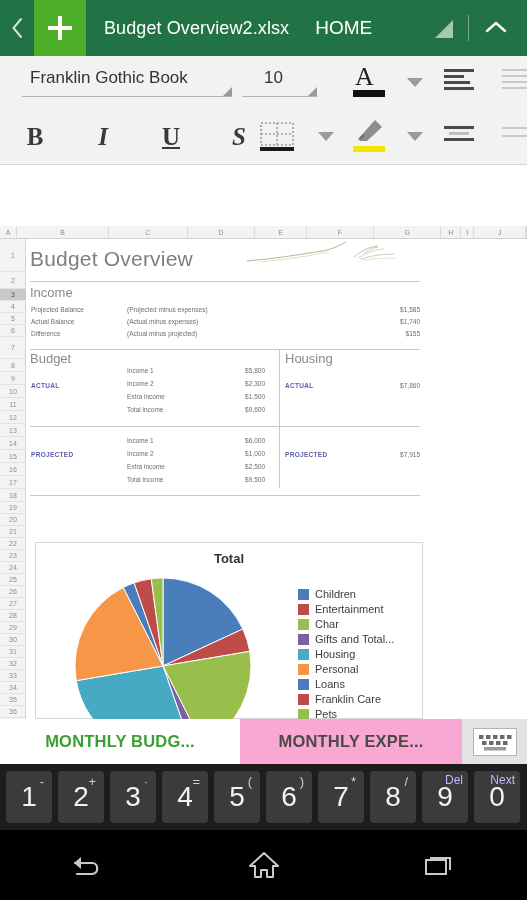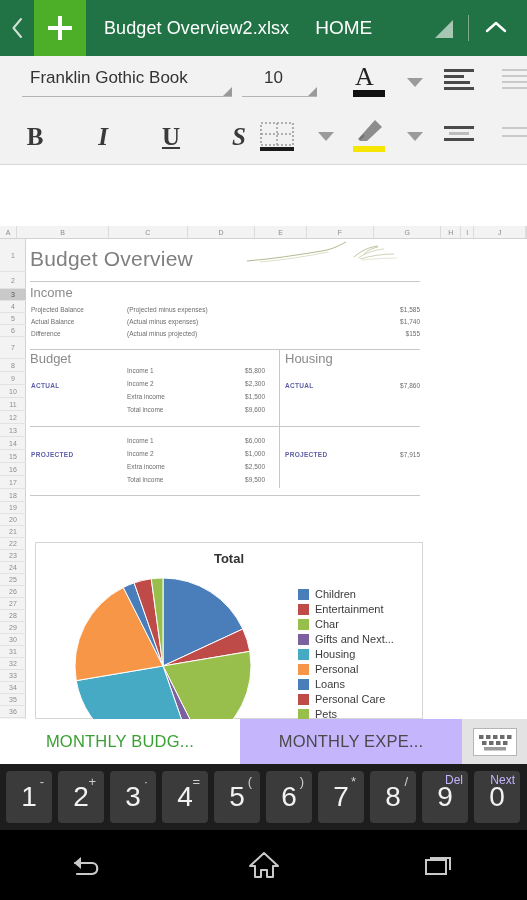--- a/index.html
+++ b/index.html
@@ -139,24 +139,24 @@
   .pie-svg { position: absolute; left: 32px; top: 28px; }
   .legend { position: absolute; left: 262px; top: 42px; }
   .leg-item { display: flex; align-items: flex-end; height: 15px; }
   .leg-sw { width: 11px; height: 11px; margin-right: 6px; flex: 0 0 11px; }
   .leg-tx { font-size: 11px; color: #3b3b3b; white-space: nowrap; }
 
   
   .tabbar { position: absolute; top: 719px; left: 0; width: 527px; height: 45px; background: #e3e3e3; display: flex; }
   .sheettab {
     height: 45px; display: flex; align-items: center; justify-content: center;
-    font-size: 16.5px; font-weight: normal; letter-spacing: .2px;
+    font-size: 16.5px; font-weight: bold; letter-spacing: .2px;
   }
   .sheettab.active { background: #ffffff; color: #3aa033; width: 240px; }
-  .sheettab.inactive { background: #c4b5fd; color: #4a4a4a; width: 222px; }
+  .sheettab.inactive { background: #f9a8d4; color: #4a4a4a; width: 222px; }
   .kbd-btn { width: 65px; height: 45px; display: flex; align-items: center; justify-content: center; }
   .kbd-ico { width: 44px; height: 28px; background: #fff; border: 1px solid #b5b5b5; position: relative; }
 
   
   .keyboard { position: absolute; top: 764px; left: 0; width: 527px; height: 66px; background: #1d1d1d; display: flex; align-items: center; }
   .key {
     position: relative; width: 46px; height: 52px; margin-left: 6px; background: #3b3b3b;
     border-radius: 4px; display: flex; align-items: center; justify-content: center;
   }
   .key .num { font-size: 28px; color: #f2f2f2; font-weight: 300; line-height: 1; }
@@ -420,37 +420,37 @@
             <div class="leg-item">
               <span class="leg-sw" style="background: rgb(190, 75, 72);"></span>
               <span class="leg-tx">Entertainment</span>
             </div>
             <div class="leg-item">
               <span class="leg-sw" style="background: rgb(152, 191, 76);"></span>
               <span class="leg-tx">Char</span>
             </div>
             <div class="leg-item">
               <span class="leg-sw" style="background: rgb(125, 96, 160);"></span>
-              <span class="leg-tx">Gifts and Next...</span>
+              <span class="leg-tx">Gifts and Total...</span>
             </div>
             <div class="leg-item">
               <span class="leg-sw" style="background: rgb(70, 170, 197);"></span>
               <span class="leg-tx">Housing</span>
             </div>
             <div class="leg-item">
               <span class="leg-sw" style="background: rgb(247, 150, 70);"></span>
               <span class="leg-tx">Personal</span>
             </div>
             <div class="leg-item">
               <span class="leg-sw" style="background: rgb(74, 126, 187);"></span>
               <span class="leg-tx">Loans</span>
             </div>
             <div class="leg-item">
               <span class="leg-sw" style="background: rgb(190, 75, 72);"></span>
-              <span class="leg-tx">Personal Care</span>
+              <span class="leg-tx">Franklin Care</span>
             </div>
             <div class="leg-item">
               <span class="leg-sw" style="background: rgb(152, 191, 76);"></span>
               <span class="leg-tx">Pets</span>
             </div>
           </div>
       </div>
 
     </div>
   </div>

